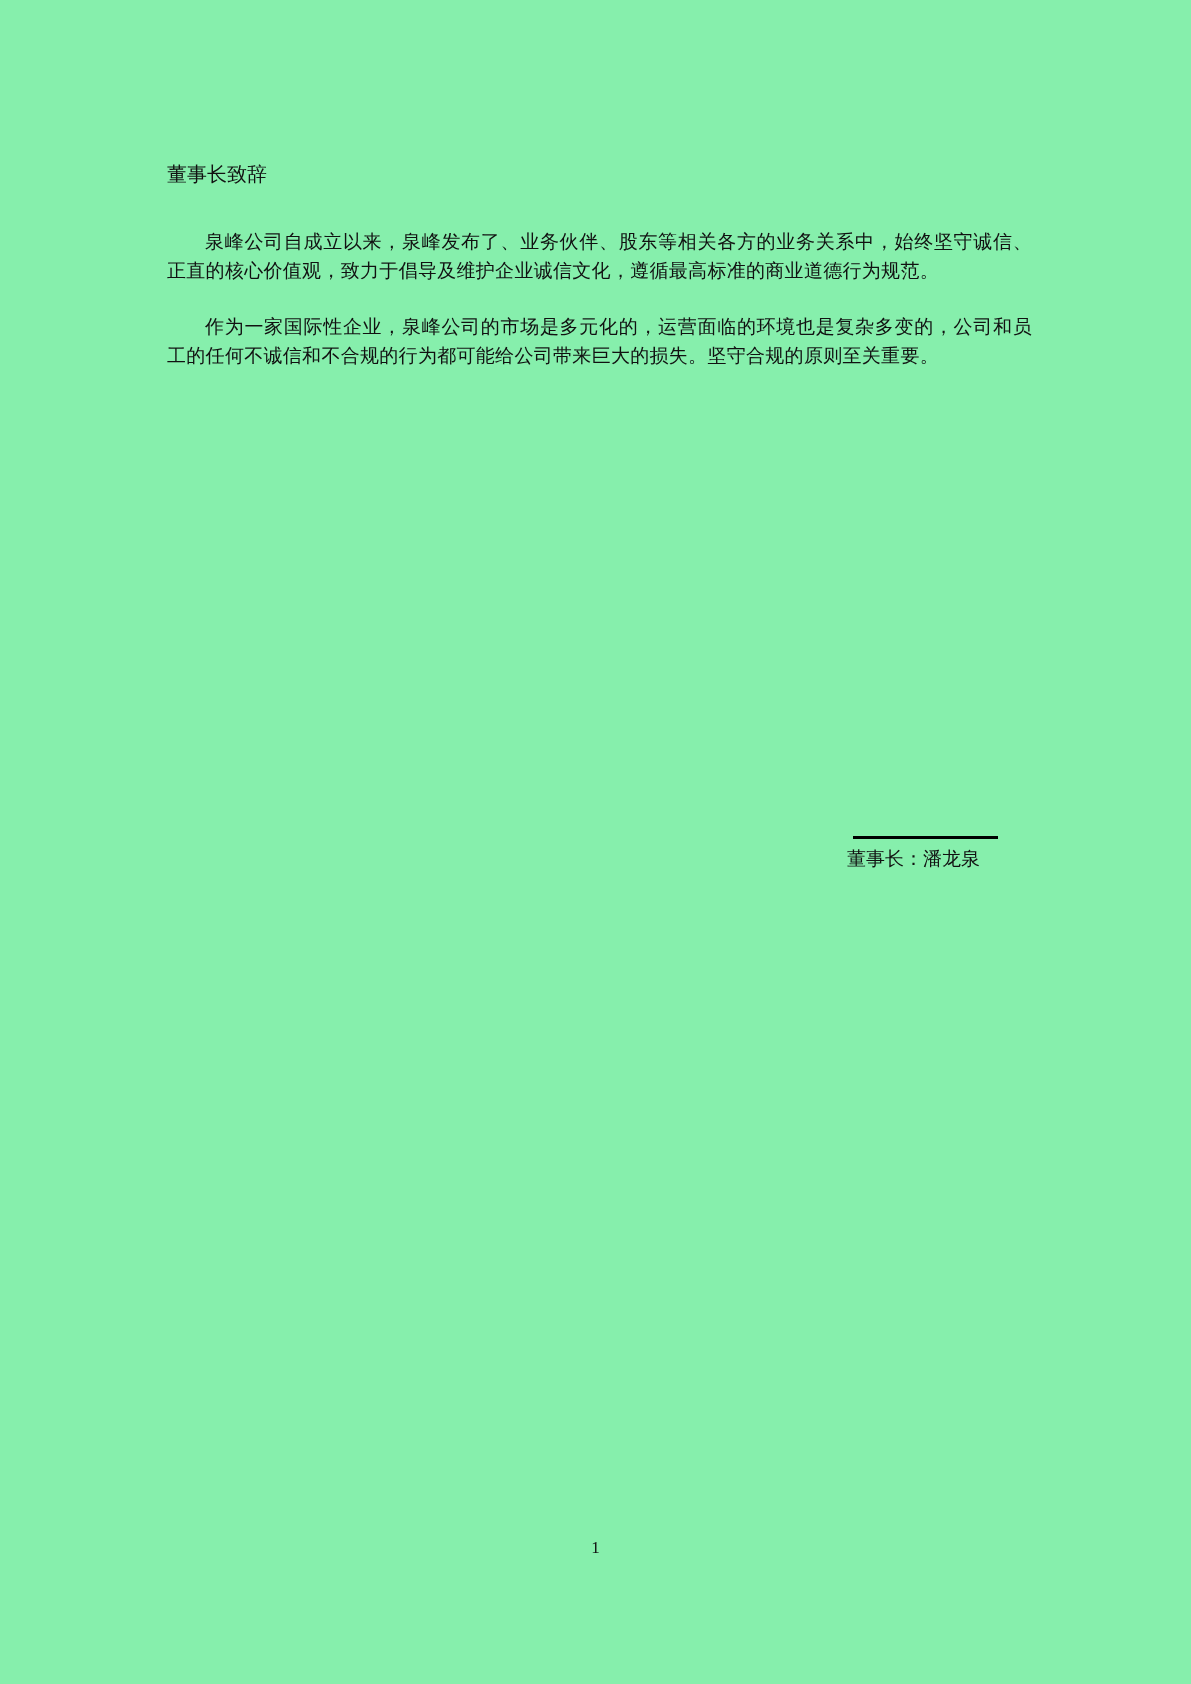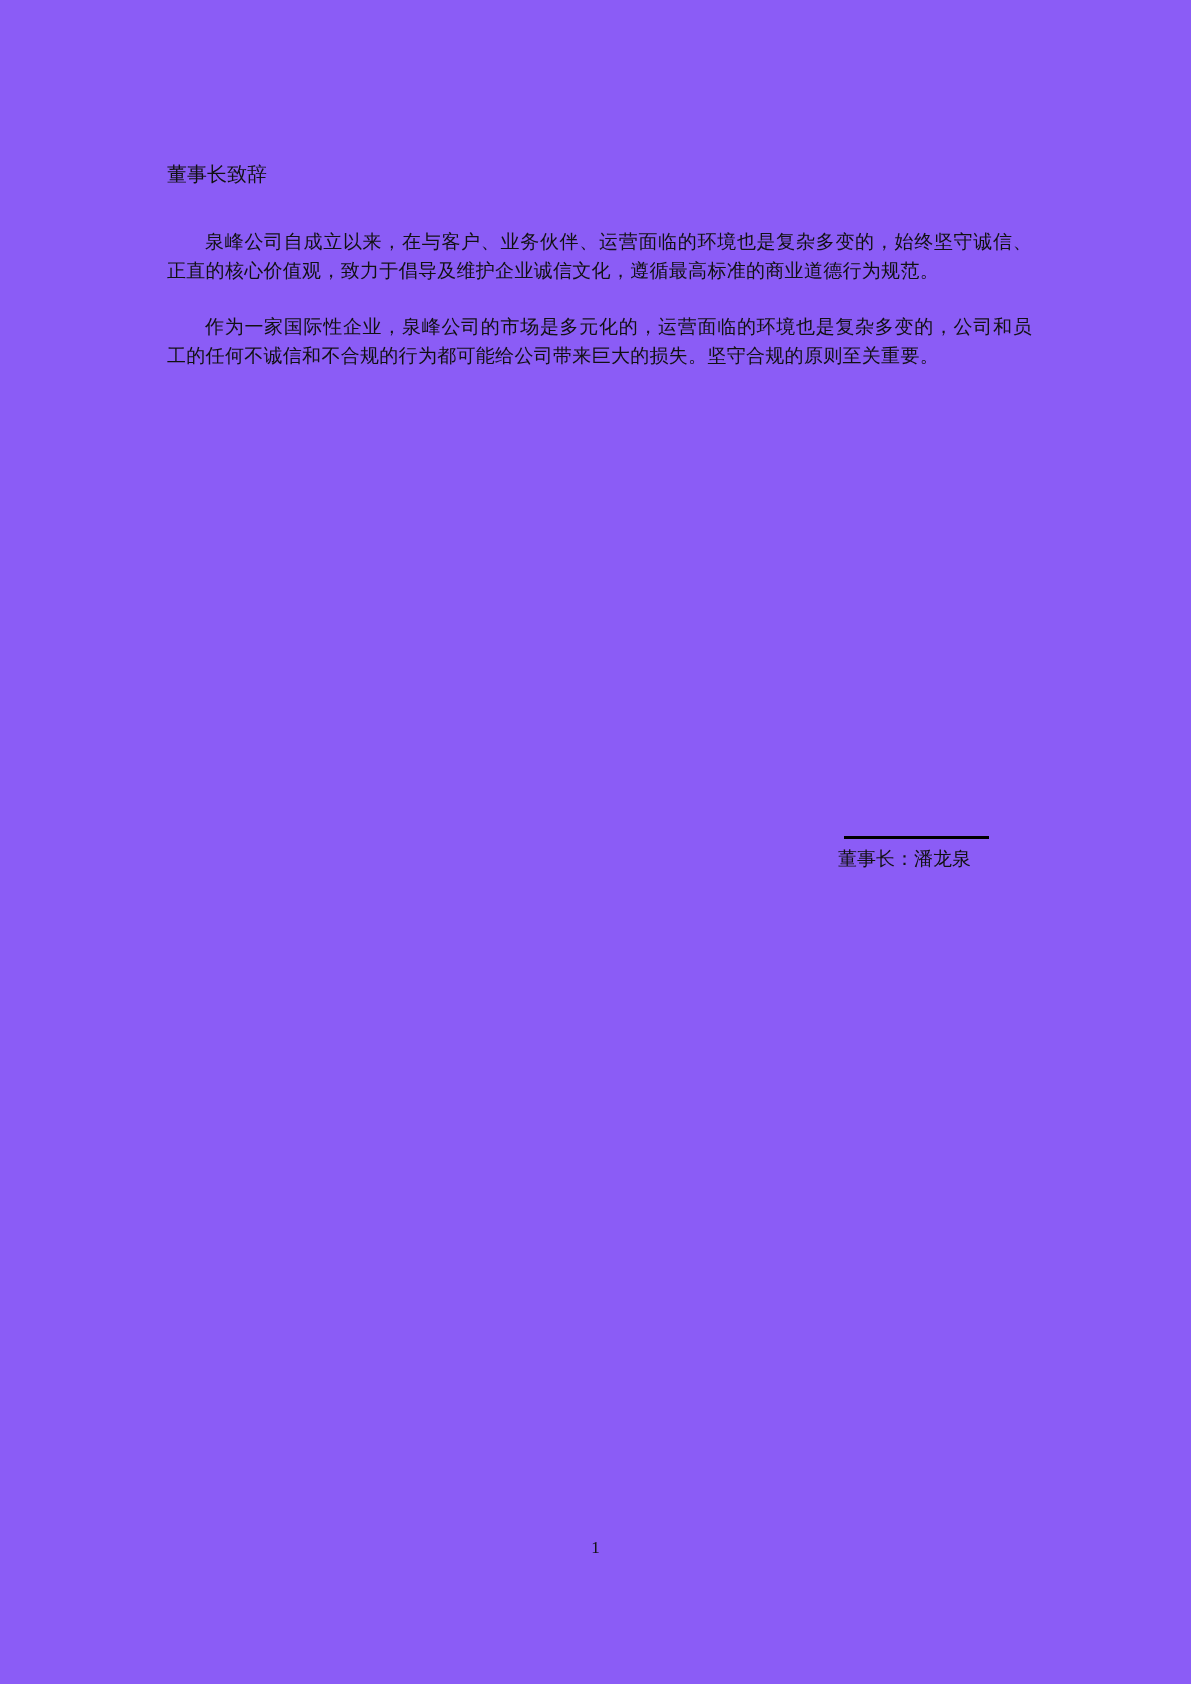--- a/index.html
+++ b/index.html
@@ -4,21 +4,21 @@
 <style>
   html, body {
     margin: 0;
     padding: 0;
     background: #ffffff;
   }
   .page {
     position: relative;
     width: 1191px;
     height: 1684px;
-    background: #8b5cf6;
+    background: #86efac;
     box-sizing: border-box;
     padding: 162px 159px 0 167px;
     font-family: "Liberation Sans", sans-serif;
     color: #111111;
     overflow: hidden;
   }
   .doc-title {
     font-size: 20px;
     font-weight: normal;
     line-height: 24px;
@@ -34,21 +34,21 @@
     font-size: 19px;
     line-height: 28.5px;
     text-align: justify;
     text-indent: 2em;
     margin: 0 0 28px 0;
     letter-spacing: 0.3px;
   }
   .signature-block {
     position: absolute;
     top: 836px;
-    right: 202px;
+    right: 193px;
     text-align: center;
   }
   .signature-rule {
     width: 145px;
     height: 0;
     border-top: 3px solid #000000;
     margin: 0 0 6px auto;
   }
   .signature-text {
     font-size: 19px;
@@ -70,21 +70,21 @@
   }
 </style>
 </head>
 <body>
 
 <div class="page">
 
   <h1 class="doc-title">董事长致辞</h1>
 
 
-  <p class="body-para">泉峰公司自成立以来，在与客户、业务伙伴、运营面临的环境也是复杂多变的，始终坚守诚信、正直的核心价值观，致力于倡导及维护企业诚信文化，遵循最高标准的商业道德行为规范。</p>
+  <p class="body-para">泉峰公司自成立以来，泉峰发布了、业务伙伴、股东等相关各方的业务关系中，始终坚守诚信、正直的核心价值观，致力于倡导及维护企业诚信文化，遵循最高标准的商业道德行为规范。</p>
 
   <p class="body-para">作为一家国际性企业，泉峰公司的市场是多元化的，运营面临的环境也是复杂多变的，公司和员工的任何不诚信和不合规的行为都可能给公司带来巨大的损失。坚守合规的原则至关重要。</p>
 
 
 
   <div class="signature-block">
     <div class="signature-rule"></div>
     <div class="signature-text">董事长：潘龙泉</div>
   </div>
 

